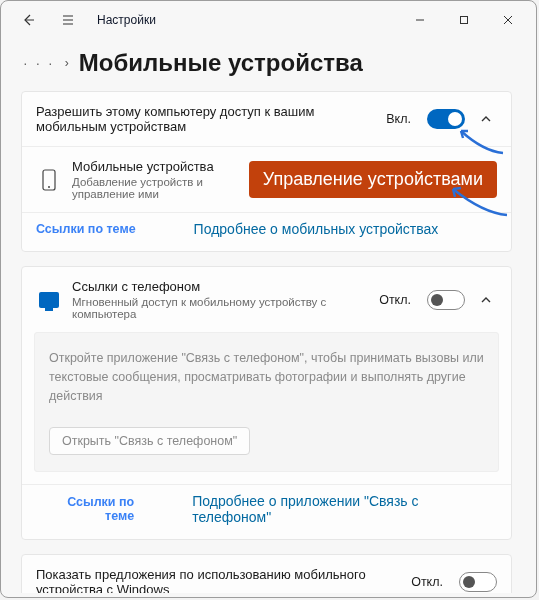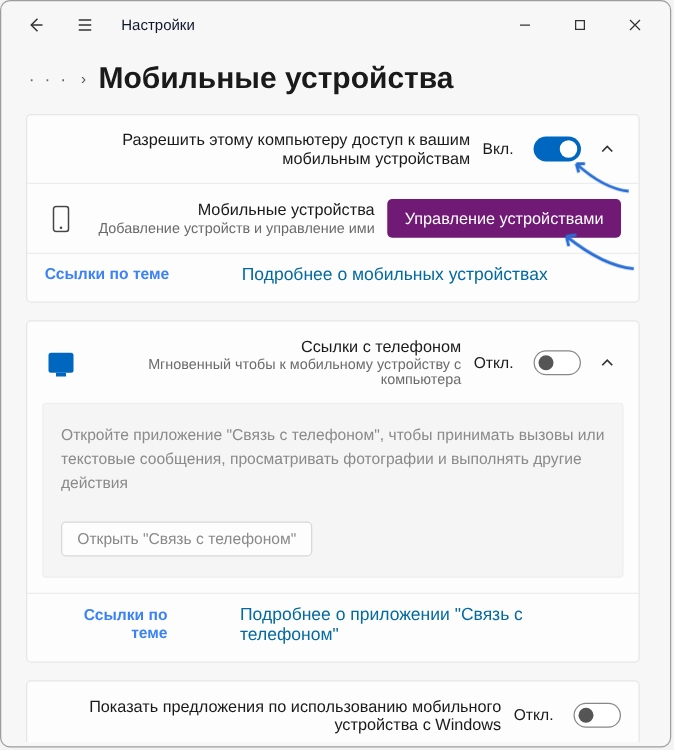--- a/index.html
+++ b/index.html
@@ -104,21 +104,21 @@
     border-radius: 3px;
     flex-direction: column;
     align-items: stretch;
     padding: 16px 14px;
   }
   .row-icon {
     width: 26px;
     display:flex; justify-content:center;
     flex-shrink:0;
   }
-  .row-text { flex: 1; min-width: 0; text-align: right; }
+  .row-text { flex: 1; min-width: 0; }
   .row-title { font-size: 13px; color: #1a1a1a; }
   .row-sub { font-size: 11.5px; color: #6b6b6b; margin-top: 2px; }
   .toggle-label { font-size: 12.5px; color: #1a1a1a; margin-right: 6px; }
   .toggle {
     width: 38px; height: 20px;
     border-radius: 10px;
     position: relative;
     flex-shrink: 0;
   }
   .toggle.on { background: #0067c0; }
@@ -131,26 +131,26 @@
     content:""; position:absolute; left:3px; top:3px;
     width:12px; height:12px; background:#555; border-radius:50%;
   }
   .chev {
     width: 22px;
     display:flex; justify-content:center;
     color:#555; font-size:12px;
     flex-shrink:0;
   }
   .btn-primary {
-    background: #701a75;
+    background: #c2410c;
     color: #fff;
     border: none;
     padding: 8px 14px;
     border-radius: 4px;
-    font-size: 13px;
+    font-size: 18px;
     white-space: nowrap;
     flex-shrink: 0;
   }
   .links-row {
     display:flex;
     align-items:center;
     gap: 18px;
     padding: 8px 14px 14px 14px;
     border-top: 1px solid #ededed;
   }
@@ -266,21 +266,21 @@
         </div>
       </div>
 
       <div class="card">
         <div class="row">
           <div class="row-icon">
             <div class="phone-monitor"></div>
           </div>
           <div class="row-text">
             <div class="row-title">Ссылки с телефоном</div>
-            <div class="row-sub">Мгновенный чтобы к мобильному устройству с компьютера</div>
+            <div class="row-sub">Мгновенный доступ к мобильному устройству с компьютера</div>
           </div>
           <span class="toggle-label">Откл.</span>
           <div class="toggle off"></div>
           <div class="chev">
             <svg width="12" height="12" viewBox="0 0 12 12">
                 <path d="M2 8 L6 4 L10 8" stroke="#333" stroke-width="1.4" fill="none"></path>
               </svg>
           </div>
         </div>
 

